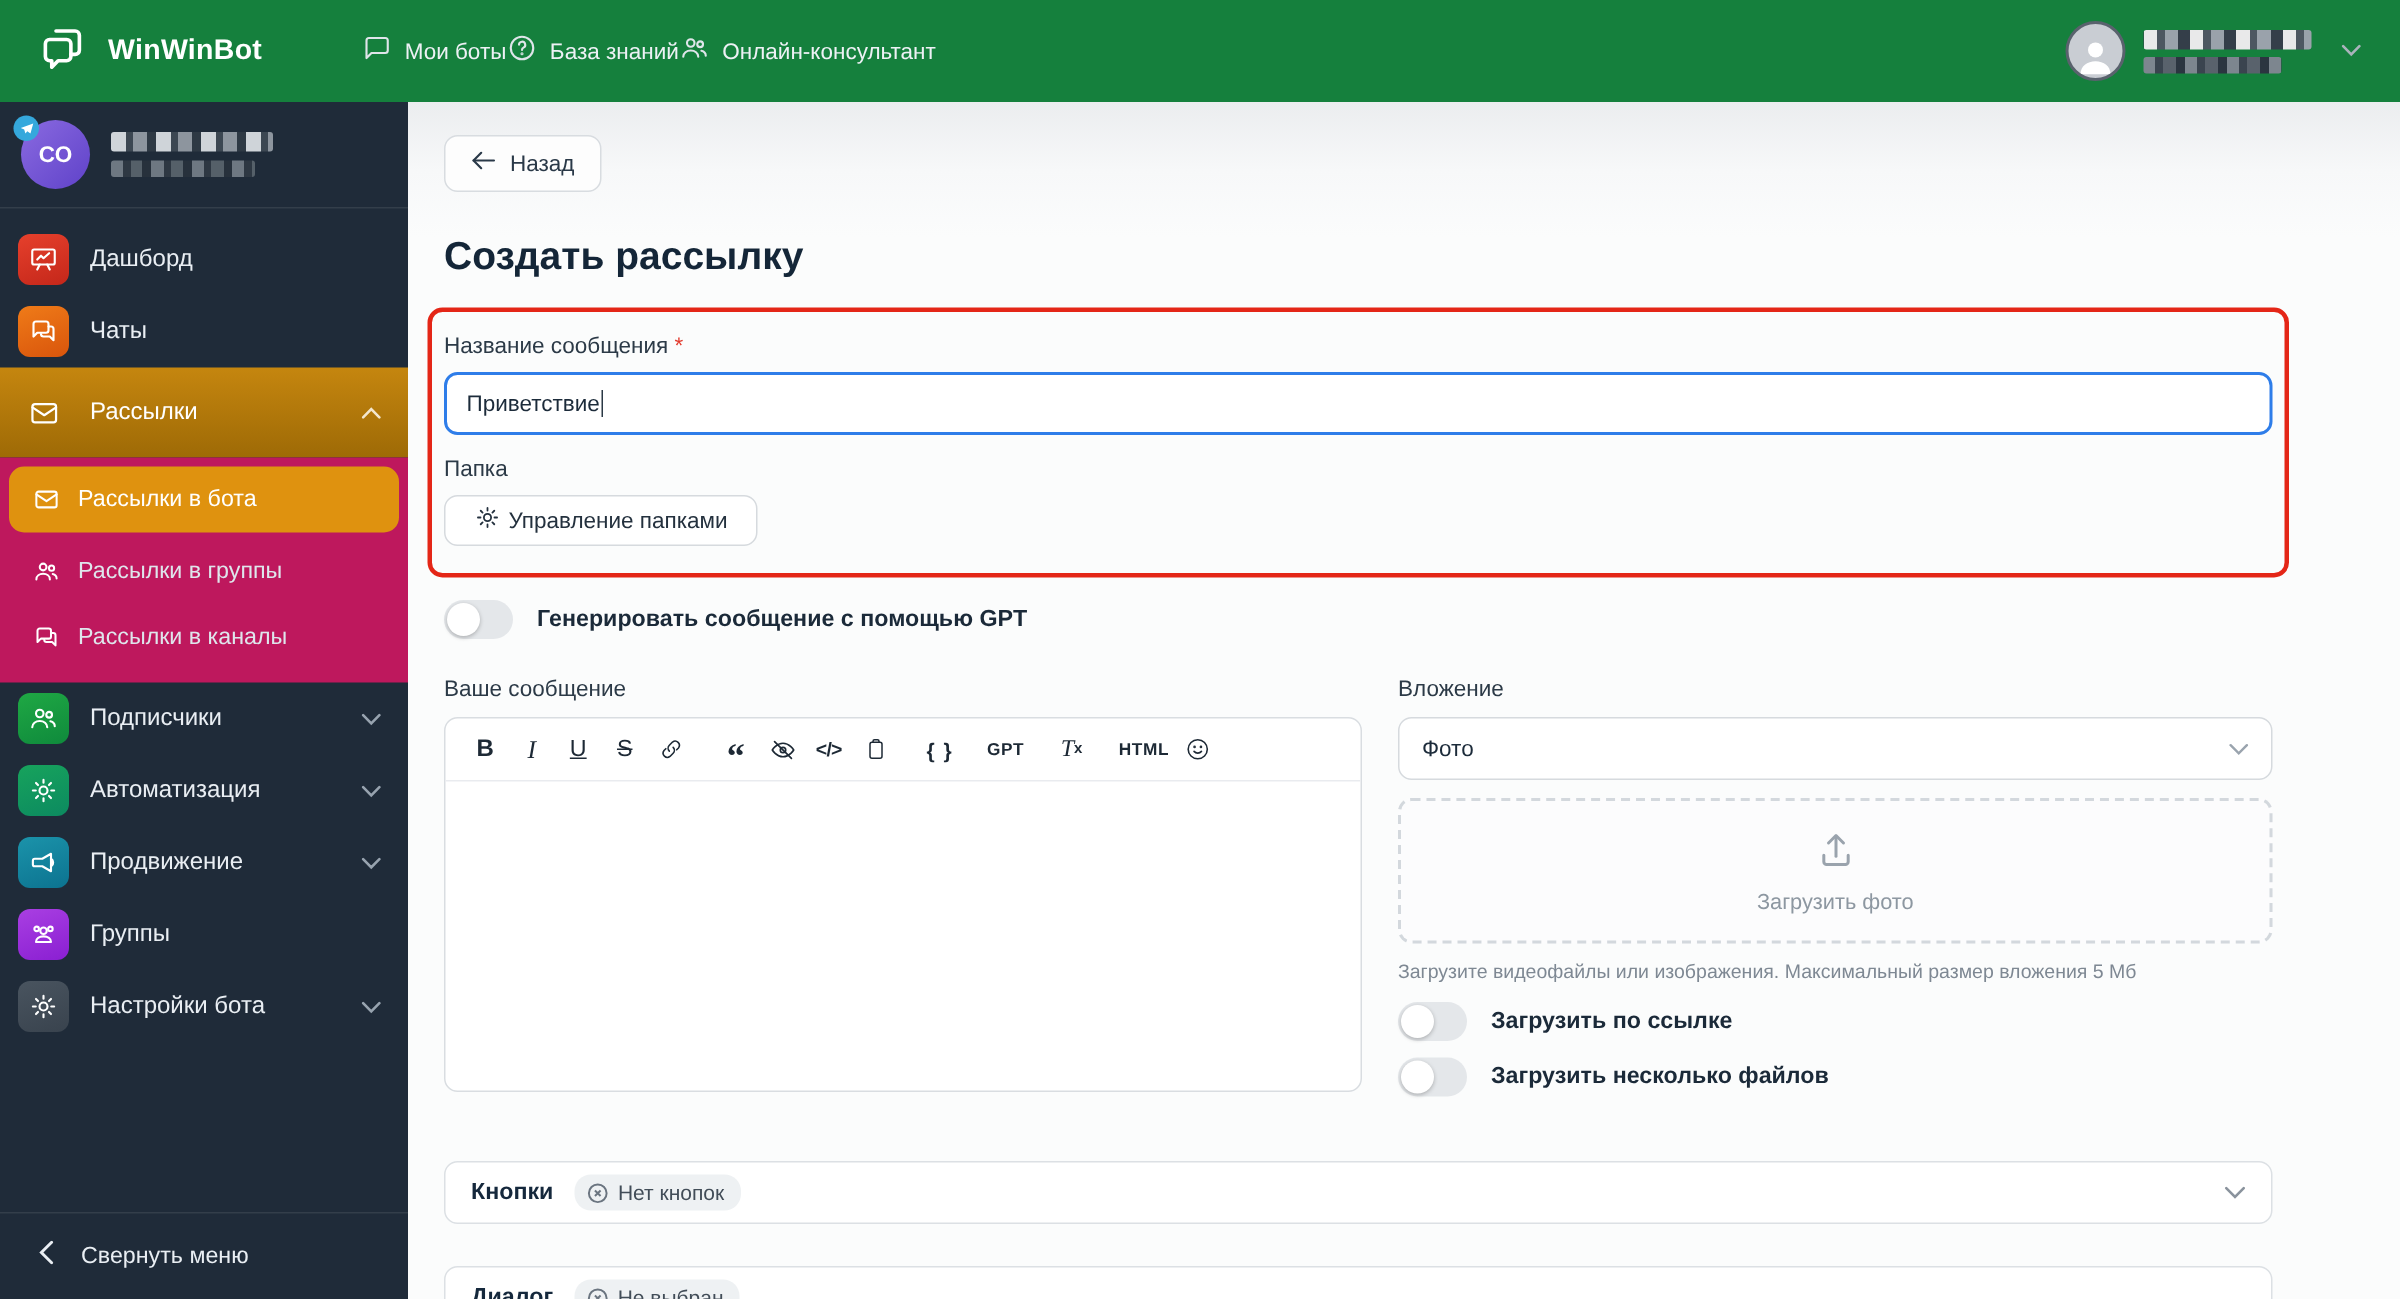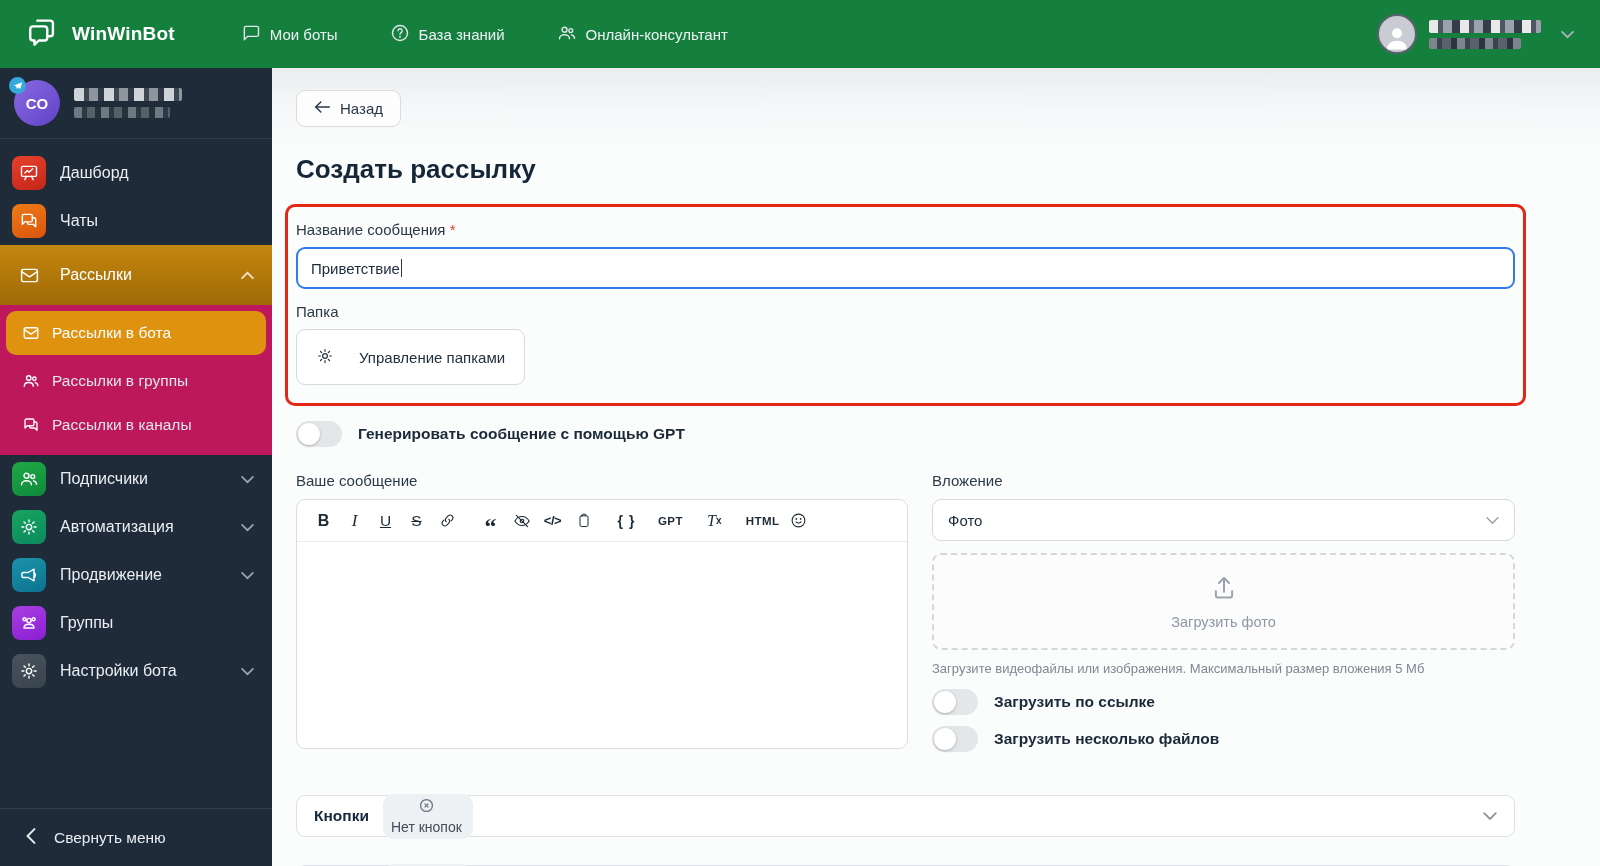--- a/index.html
+++ b/index.html
@@ -2,21 +2,21 @@
 <html lang="ru"><head>
 <meta charset="utf-8">
 <style>
   * { margin:0; padding:0; box-sizing:border-box; }
   html,body { width:1600px; height:866px; overflow:hidden; font-family:"Liberation Sans", sans-serif; background:#fbfcfc; }
 
   
   .navbar { position:fixed; top:0; left:0; width:1600px; height:68px; background:#15803d; display:flex; align-items:center; padding:0 26px; z-index:30; }
   .brand { display:flex; align-items:center; gap:12px; }
   .brand-name { color:#fff; font-size:19px; font-weight:700; letter-spacing:.2px; }
-  .nav-menu { display:flex; align-items:center; gap:52px; margin-left:66px; }
+  .nav-menu { display:flex; align-items:center; margin-left:66px; }
   .nav-item { display:flex; align-items:center; gap:9px; color:#edf1f5; font-size:15px; cursor:pointer; }
   .nav-item svg { stroke:#dfe5ea; }
   .nav-right { margin-left:auto; display:flex; align-items:center; gap:12px; }
   .avatar { width:40px; height:40px; border-radius:50%; background:#c9cdd3; display:flex; align-items:flex-end; justify-content:center; overflow:hidden; border:2px solid #59626d; }
   .pixname { display:flex; flex-direction:column; gap:5px; width:112px; }
   .pixrow { height:13px; border-radius:2px; background:repeating-linear-gradient(90deg,#e9e9ea 0 9px,#4d5761 9px 14px,#9aa2ab 14px 23px,#343e49 23px 31px); }
   .pixrow.dim { height:11px; width:92px; background:repeating-linear-gradient(90deg,#7d868f 0 8px,#3a444f 8px 13px,#59626c 13px 22px,#2b3540 22px 28px); }
   .nav-caret { color:#aab3bc; margin-left:8px; }
 
   
@@ -48,21 +48,21 @@
   .redbox { border:3px solid #e42617; border-radius:10px; padding:6px 8px 18px; margin:0 -11px 0; }
   .fld-label { font-size:15px; color:#2c3a47; margin:8px 0 9px; }
   .req { color:#e23b2e; }
   .text-input { height:42px; border:2px solid #2e7de9; border-radius:9px; background:#fff; display:flex; align-items:center; padding:0 13px; font-size:15px; color:#1c2b3a; cursor:text; }
   .caret { display:inline-block; width:1.5px; height:18px; background:#2b3945; margin-left:1px; }
   .folder-row { display:flex; gap:10px; }
   .select { height:42px; border:1px solid #d6dade; border-radius:9px; background:#fff; display:flex; align-items:center; padding:0 15px; font-size:15px; color:#1c2b3a; cursor:pointer; }
   .select .ph { color:#9aa4ae; }
   .select .chev2 { margin-left:auto; color:#9aa4ae; display:flex; }
   .folder-row .select { flex:1; }
-  .manage-btn { height:56px; padding:0 19px; display:flex; gap:25px; align-items:center; border:1px solid #d6dade; border-radius:9px; background:#fff; font-size:15px; color:#24313e; cursor:pointer; white-space:nowrap; }
+  .manage-btn { height:34px; padding:0 19px; display:flex; gap:5px; align-items:center; border:1px solid #d6dade; border-radius:9px; background:#fff; font-size:15px; color:#24313e; cursor:pointer; white-space:nowrap; }
 
   .toggle-row { display:flex; align-items:center; gap:16px; margin-top:15px; }
   .toggle { width:46px; height:26px; min-width:46px; border-radius:13px; background:#e4e7ea; position:relative; cursor:pointer; }
   .toggle .knob { position:absolute; top:2px; left:2px; width:22px; height:22px; border-radius:50%; background:#fff; box-shadow:0 1px 3px rgba(0,0,0,.25); }
   .toggle-label { font-size:15.5px; font-weight:700; color:#1b2a39; }
 
   .cols { display:flex; gap:24px; margin-top:25px; }
   .col-left { width:612px; min-width:612px; }
   .col-right { flex:1; }
   .col-label { font-size:15px; color:#2c3a47; margin-bottom:10px; }
@@ -82,21 +82,21 @@
   .tb-tx { font-family:"Liberation Serif",serif; font-style:italic; font-size:16px; }
   .tb-tx sub { font-family:"Liberation Sans",sans-serif; font-style:normal; font-weight:700; font-size:10px; }
 
   .upload { border:2px dashed #d3d8dd; border-radius:9px; height:97px; display:flex; flex-direction:column; align-items:center; justify-content:center; gap:7px; background:#fcfcfd; margin-top:12px; cursor:pointer; }
   .upload-label { font-size:14.5px; color:#8d97a1; }
   .hint { font-size:13px; color:#7e8893; margin:11px 0 13px; }
   .small-toggle-row { display:flex; align-items:center; gap:16px; margin-bottom:11px; }
 
   .section-card { height:42px; border:1px solid #dce0e4; border-radius:9px; background:#fff; display:flex; align-items:center; padding:0 17px; cursor:pointer; }
   .sec-label { font-weight:700; font-size:15.5px; color:#15283c; }
-  .badge { margin-left:14px; background:#eef1f3; border-radius:11px; padding:4px 11px 4px 8px; display:flex; gap:6px; align-items:center; font-size:14px; color:#424d58;flex-direction:column; }
+  .badge { margin-left:14px; background:#eef1f3; border-radius:11px; padding:4px 11px 4px 8px; display:flex; gap:6px; align-items:center; font-size:14px; color:#424d58; }
   .badge svg { stroke:#6b7580; fill:none; stroke-width:1.4; }
   .card1 { margin-top:32px; }
   .card2 { margin-top:28px; }
 </style>
 </head>
 <body>
 
 <div class="navbar">
   <div class="brand">
     <span>

